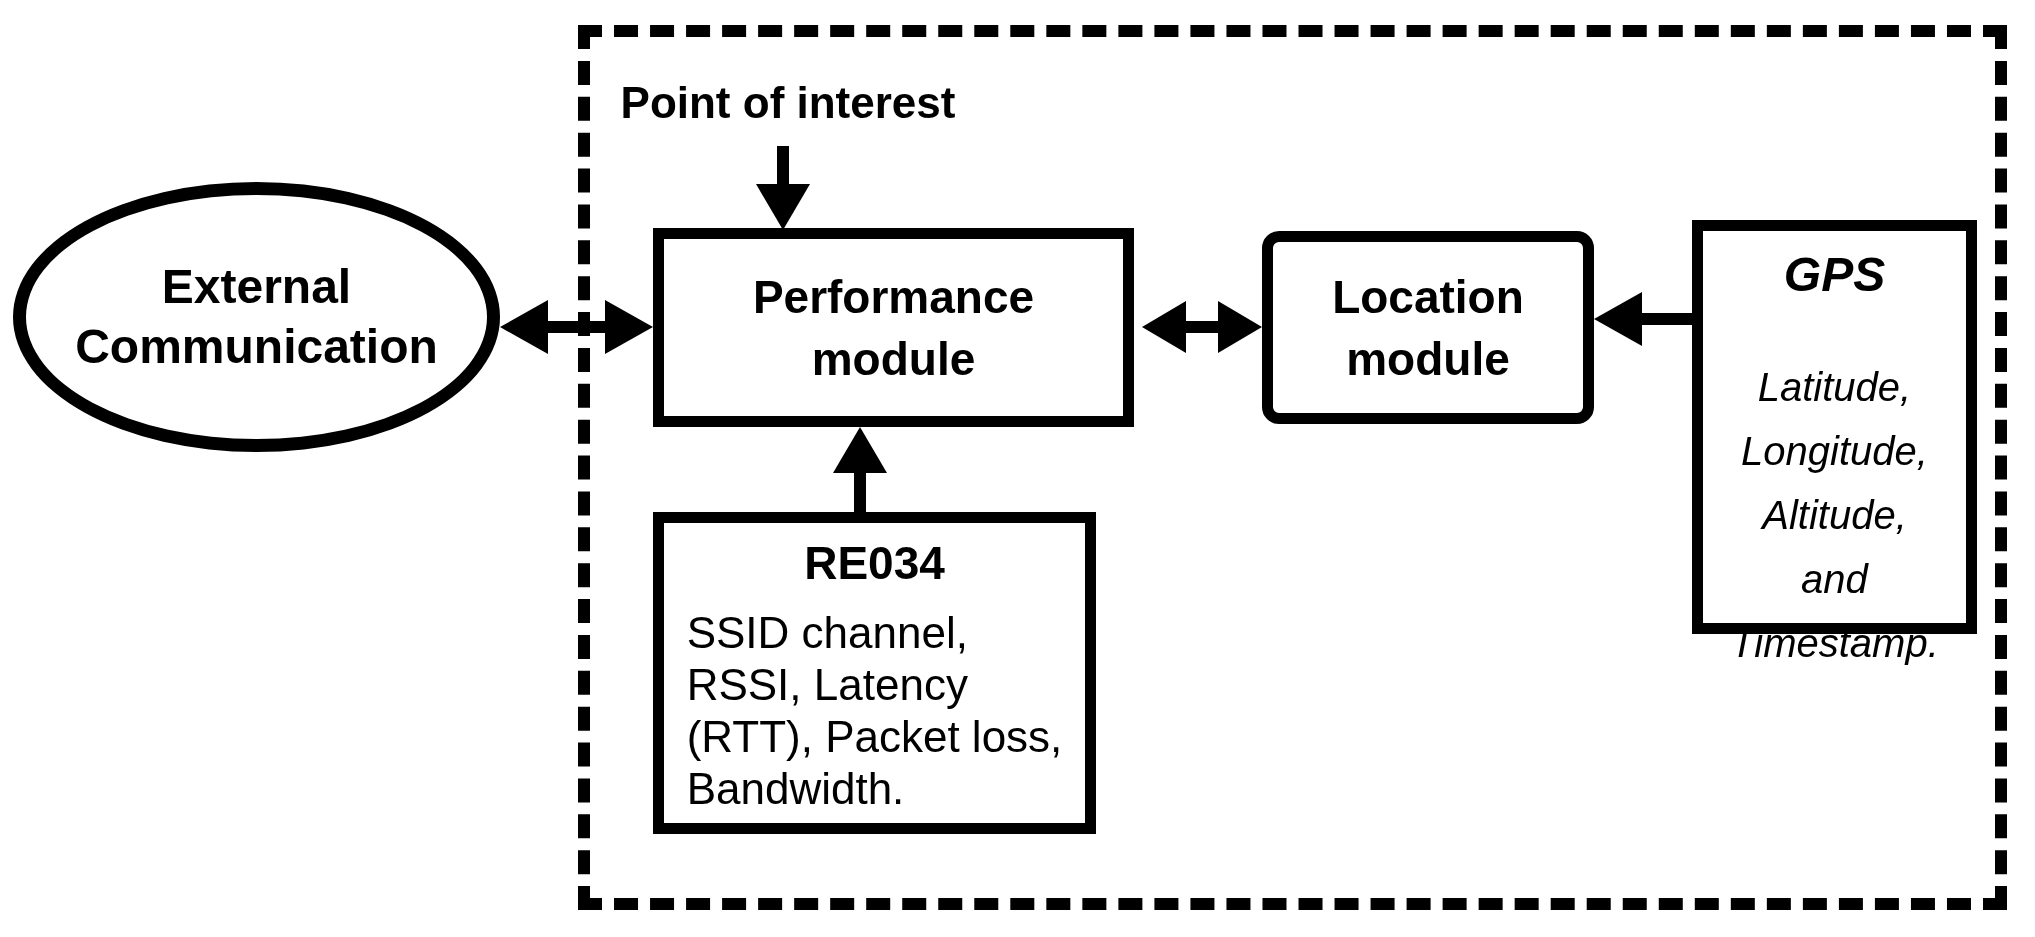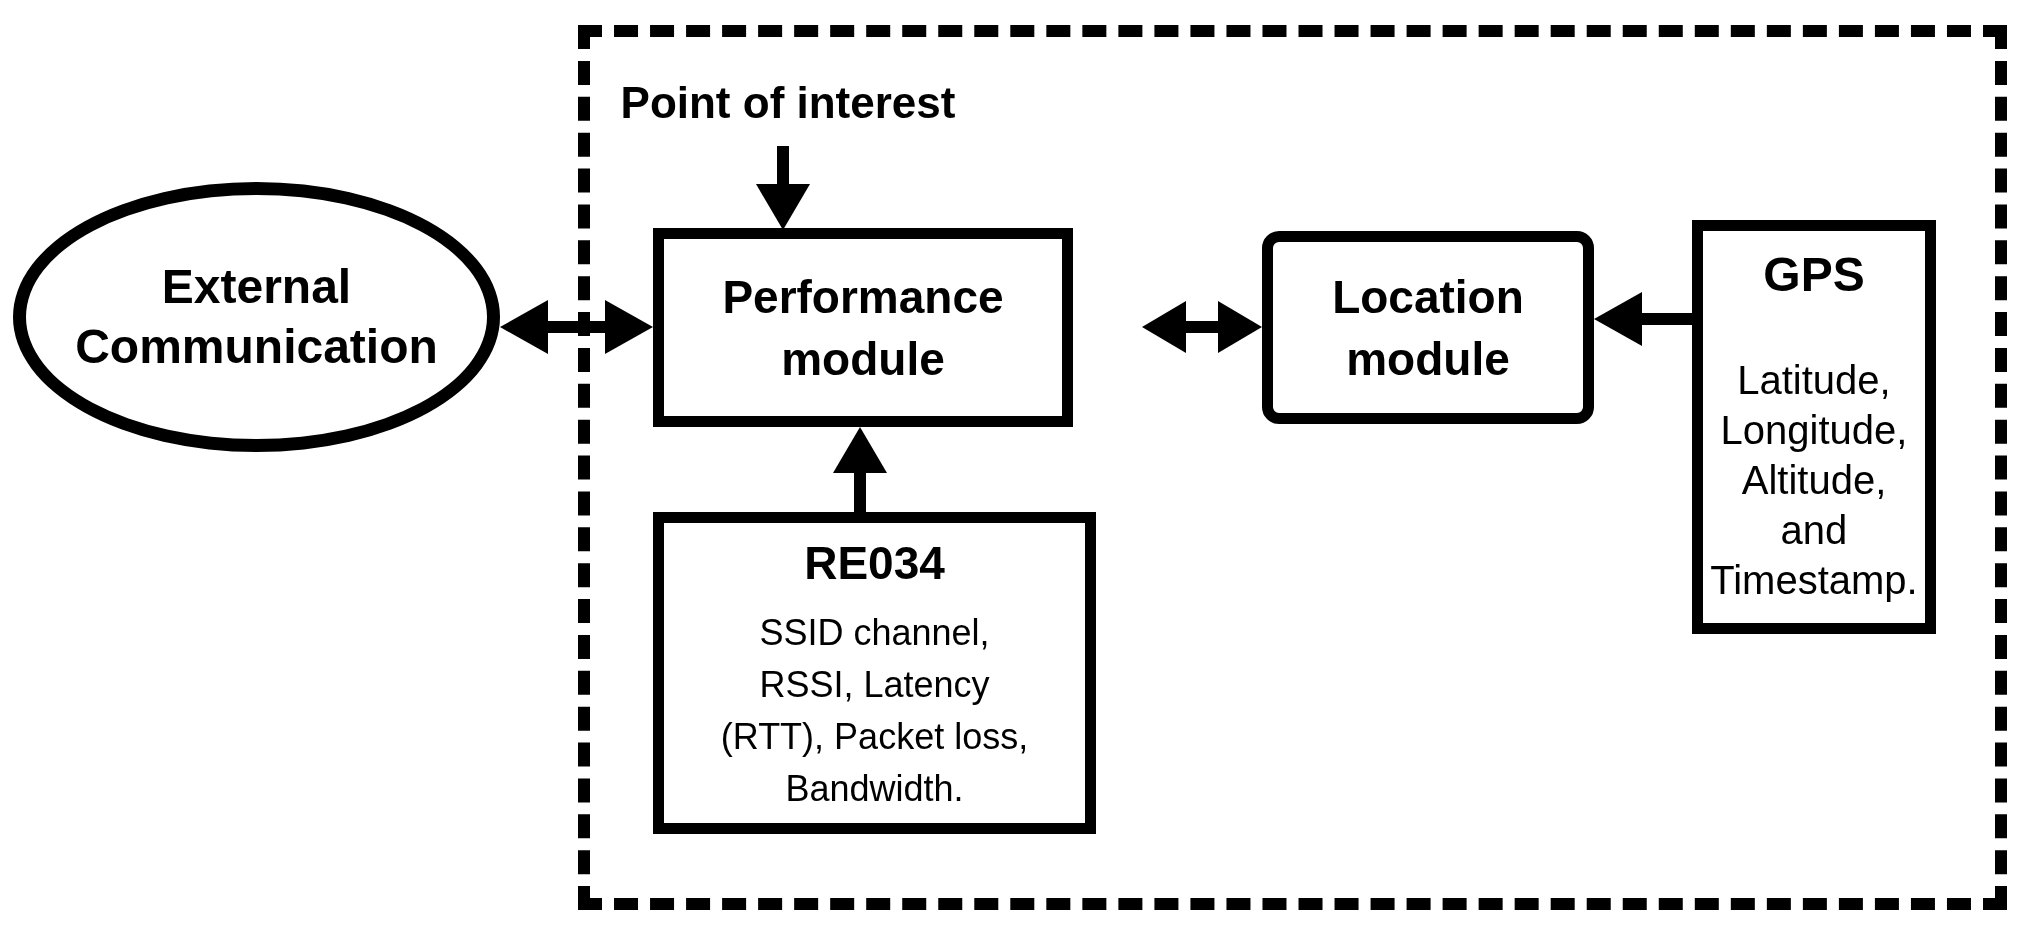--- a/index.html
+++ b/index.html
@@ -27,30 +27,30 @@
   }
   
   .node {
     border:11px solid var(--stroke); background:var(--bg);
     display:flex; align-items:center; justify-content:center;
   }
   .node-title {
     font-size:46px; font-weight:bold; line-height:62px;
     text-align:center; white-space:pre-line;
   }
-  .perf { left:653px; top:228px; width:420px; height:199px; }
+  .perf { left:653px; top:228px; width:481px; height:199px; }
   .loc  { left:1262px; top:231px; width:332px; height:193px;border-radius:17px; }
-  .gps  { left:1692px; top:220px; width:244px; height:414px;
-          flex-direction:column; justify-content:flex-start; }
+  .gps  { left:1692px; top:220px; width:285px; height:414px;
+          flex-direction:column; justify-content:flex-start;font-style:italic; }
   .gps-title { font-size:48px; font-weight:bold; line-height:56px; margin-top:16px; text-align:center; }
-  .gps-body  { font-size:40px; line-height:50px; margin-top:52px; text-align:center; white-space:pre-line; }
+  .gps-body  { font-size:40px; line-height:64px; margin-top:52px; text-align:center; white-space:pre-line; }
   .re034 { left:653px; top:512px; width:443px; height:322px;
            flex-direction:column; justify-content:flex-start; }
   .re034-title { font-size:46px; font-weight:bold; line-height:56px; margin-top:12px; text-align:center; }
-  .re034-body  { font-size:36px; line-height:52px; margin-top:16px; text-align:center; white-space:pre-line; }
+  .re034-body  { font-size:44px; line-height:52px; margin-top:16px; text-align:left; white-space:pre-line; }
   
   .poi-label {
     left:563px; top:78px; width:450px;
     font-size:44px; font-weight:bold; text-align:center;
   }
   
   .shaft { background:var(--stroke); }
   .tri { width:0; height:0; }
   .tri-right { border-top:27px solid transparent; border-bottom:27px solid transparent; border-left:48px solid var(--stroke); }
   .tri-left  { border-top:27px solid transparent; border-bottom:27px solid transparent; border-right:48px solid var(--stroke); }

